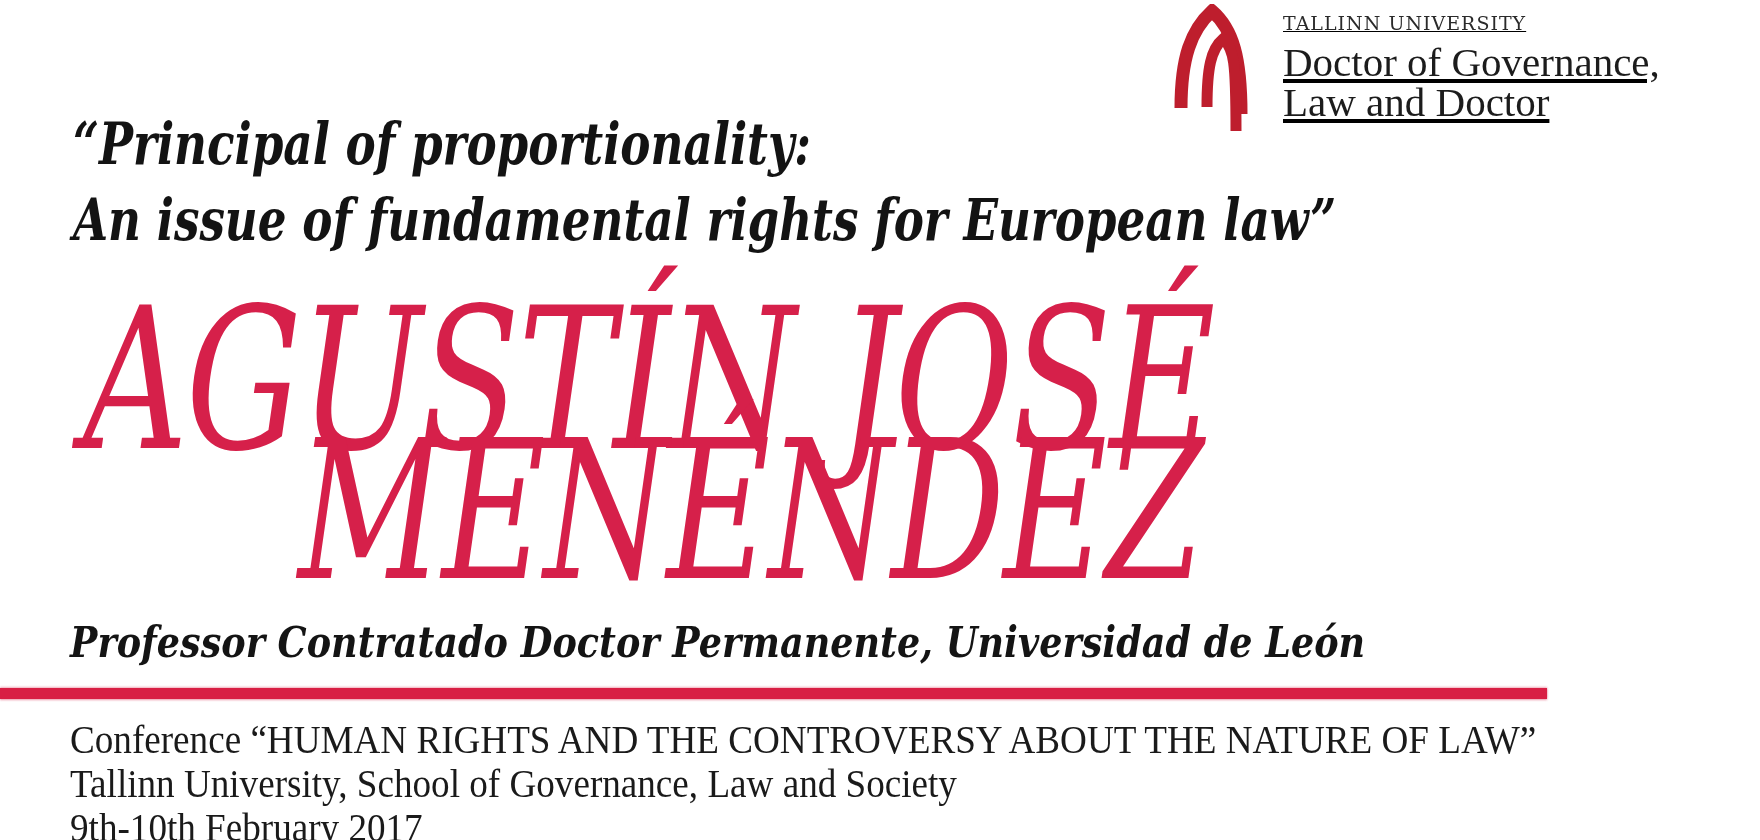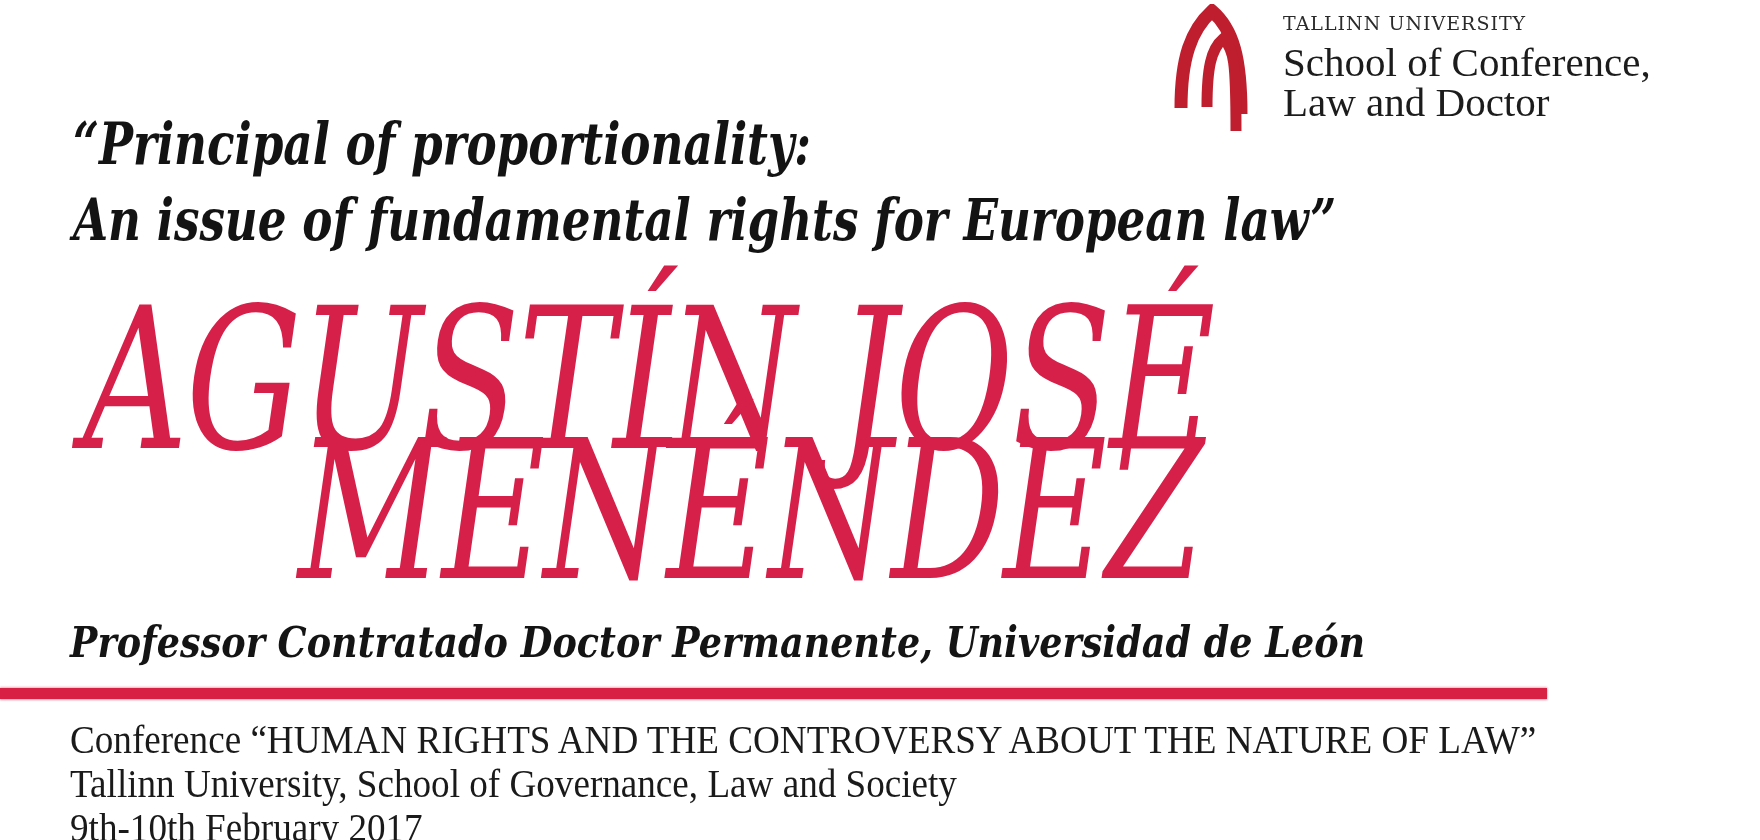--- a/index.html
+++ b/index.html
@@ -4,21 +4,21 @@
 <style>
   * { margin:0; padding:0; box-sizing:border-box; }
   html,body { width:1760px; height:840px; overflow:hidden; }
   body { background:#ffffff; font-family:"DejaVu Serif", "Liberation Serif", serif; }
 
   .poster { position:relative; width:1760px; height:840px; background:#fff; overflow:hidden; }
 
   
   .logo-block { position:absolute; left:1170px; top:4px; width:560px; height:130px; }
   .arch-icon { position:absolute; left:0; top:0; }
-  .logo-text { position:absolute; left:113px; top:8px; white-space:nowrap; }
+  .logo-text { position:absolute; left:113px; top:8px; white-space:nowrap;text-decoration:underline; }
   .logo-inst {
     font-size:19px; letter-spacing:1px; color:#2a2a2a;
     font-family:"DejaVu Serif","Liberation Serif",serif;
   }
   .logo-school {
     font-size:41px; line-height:38px; color:#1c1c1c; margin-top:2px;
     font-family:"Liberation Serif","DejaVu Serif",serif;
   }
   .logo-school.first { margin-top:9px; }
 
@@ -69,21 +69,21 @@
 
 <div class="poster">
 
   <div class="logo-block">
     <svg class="arch-icon" width="82" height="132" viewBox="0 0 82 132" aria-hidden="true">
       <path d="M 11 104 C 11 54 21 26 42 7 C 63 25 71 54 71 110" fill="none" stroke="#be1e2d" stroke-width="13" stroke-linejoin="miter" stroke-miterlimit="8" class="arch-outer"></path>
       <path d="M 37 103 C 37 64 41 45 53 35 C 64 44 66 58 66 127" fill="none" stroke="#be1e2d" stroke-width="11" stroke-linejoin="miter" class="arch-inner"></path>
     </svg>
     <div class="logo-text">
       <div class="logo-inst">TALLINN UNIVERSITY</div>
-      <div class="logo-school first">School of Conference,</div>
+      <div class="logo-school first">Doctor of Governance,</div>
       <div class="logo-school">Law and Doctor</div>
     </div>
   </div>
 
   <div class="talk-title">
     <div>“Principal of proportionality:</div>
     <div>An issue of fundamental rights for European law”</div>
   </div>
 
   <div class="name-line l1">AGUSTÍN JOSÉ</div>

